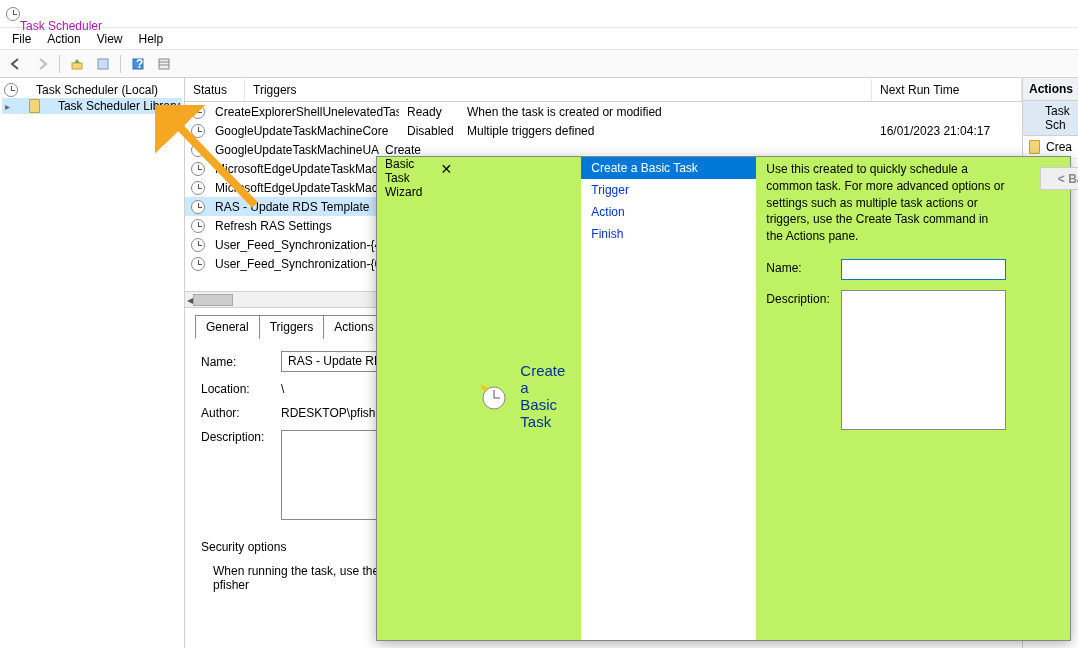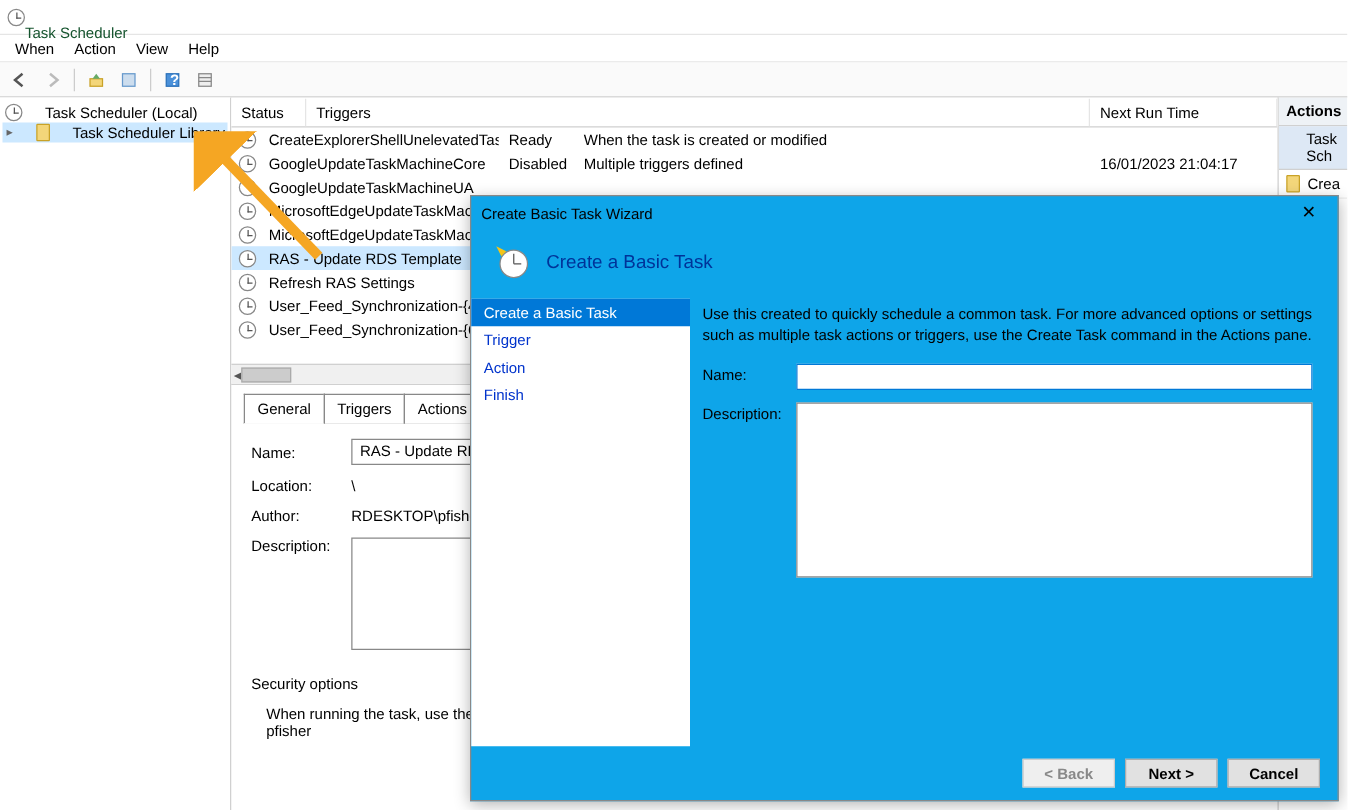--- a/index.html
+++ b/index.html
@@ -1,20 +1,20 @@
 <!DOCTYPE html>
 <html><head>
 <meta charset="utf-8">
 <style>
 * { box-sizing: border-box; margin: 0; padding: 0; font-family: "Segoe UI", Tahoma, sans-serif; font-size: 12px; }
 body { background: #fff; color: #000; width: 1078px; height: 648px; overflow: hidden; position: relative; }
 
 
 .titlebar { height: 28px; display: flex; align-items: center; padding: 0 6px; border-bottom: 1px solid #e5e5e5; }
-.titlebar .title { color: #14532d; font-size: 12px; margin-top: 24px; }
+.titlebar .title { color: #a21caf; font-size: 12px; margin-top: 24px; }
 
 
 .menubar { height: 22px; display: flex; align-items: center; padding: 0 4px; border-bottom: 1px solid #e5e5e5; }
 .menubar .menu-item { padding: 2px 8px; cursor: default; }
 
 
 .toolbar { height: 28px; display: flex; align-items: center; padding: 0 4px; border-bottom: 1px solid #d0d0d0; background: #fafafa; gap: 2px; }
 .toolbar .tbtn { width: 24px; height: 22px; display: flex; align-items: center; justify-content: center; border: 1px solid transparent; }
 .toolbar .sep { width: 1px; height: 18px; background: #ccc; margin: 0 3px; }
 
@@ -53,21 +53,21 @@
 .form-row .textarea { border: 1px solid #888; width: 380px; height: 90px; background:#fff;}
 .fieldset-label { margin-top:20px;}
 
 
 .actions-panel { width: 55px; border-left:0; overflow:hidden;}
 .actions-header { background:#eef2f6; padding:4px 6px; font-weight:bold; border-bottom:1px solid #d0d0d0;}
 .actions-group { background:#dde8f5; padding:3px 22px; border-bottom:1px solid #d0d0d0;}
 .actions-item { display:flex; align-items:center; gap:6px; padding:4px 6px; border-bottom:1px solid #eee;}
 
 
-.dialog { position: absolute; left: 376px; top: 156px; width: 695px; height: 485px; background: #0ea5e9; border: 1px solid #888; box-shadow: 0 3px 12px rgba(0,0,0,.3); display:flex; flex-direction:column;}
+.dialog { position: absolute; left: 376px; top: 156px; width: 695px; height: 485px; background: #bef264; border: 1px solid #888; box-shadow: 0 3px 12px rgba(0,0,0,.3); display:flex; flex-direction:row;}
 .dialog-titlebar { height: 28px; display:flex; align-items:center; justify-content:space-between; padding: 0 8px; }
 .dialog-close { width: 30px; height: 20px; text-align:center; cursor:pointer; font-size:14px;}
 .dialog-header { display:flex; align-items:center; gap:12px; padding: 8px 16px 14px 16px; }
 .dialog-header .big-icon { width:32px;height:32px; position:relative;}
 .dialog-header h2 { color: #003399; font-size: 15px; font-weight: normal; }
 .dialog-body { flex:1; display:flex; }
 .wiz-nav { width: 175px; background:#fff; padding:0; }
 .wiz-nav .step { padding: 4px 10px; color:#0033cc; cursor:pointer;}
 .wiz-nav .step.active { background:#0078d7; color:#fff; }
 .wiz-content { flex:1; padding: 4px 20px 10px 10px;}
@@ -89,21 +89,21 @@
 </style>
 </head>
 <body>
 
 <div class="titlebar">
   <span class="clock-icon"></span>
   <span class="title">Task Scheduler</span>
 </div>
 
 <div class="menubar">
-  <div class="menu-item">When</div>
+  <div class="menu-item">File</div>
   <div class="menu-item">Action</div>
   <div class="menu-item">View</div>
   <div class="menu-item">Help</div>
 </div>
 
 <div class="toolbar">
   <div class="tbtn">
       <svg width="14" height="14">
         <path d="M9 2 L3 7 L9 12" stroke="#555" fill="none" stroke-width="2"></path>
       </svg>

